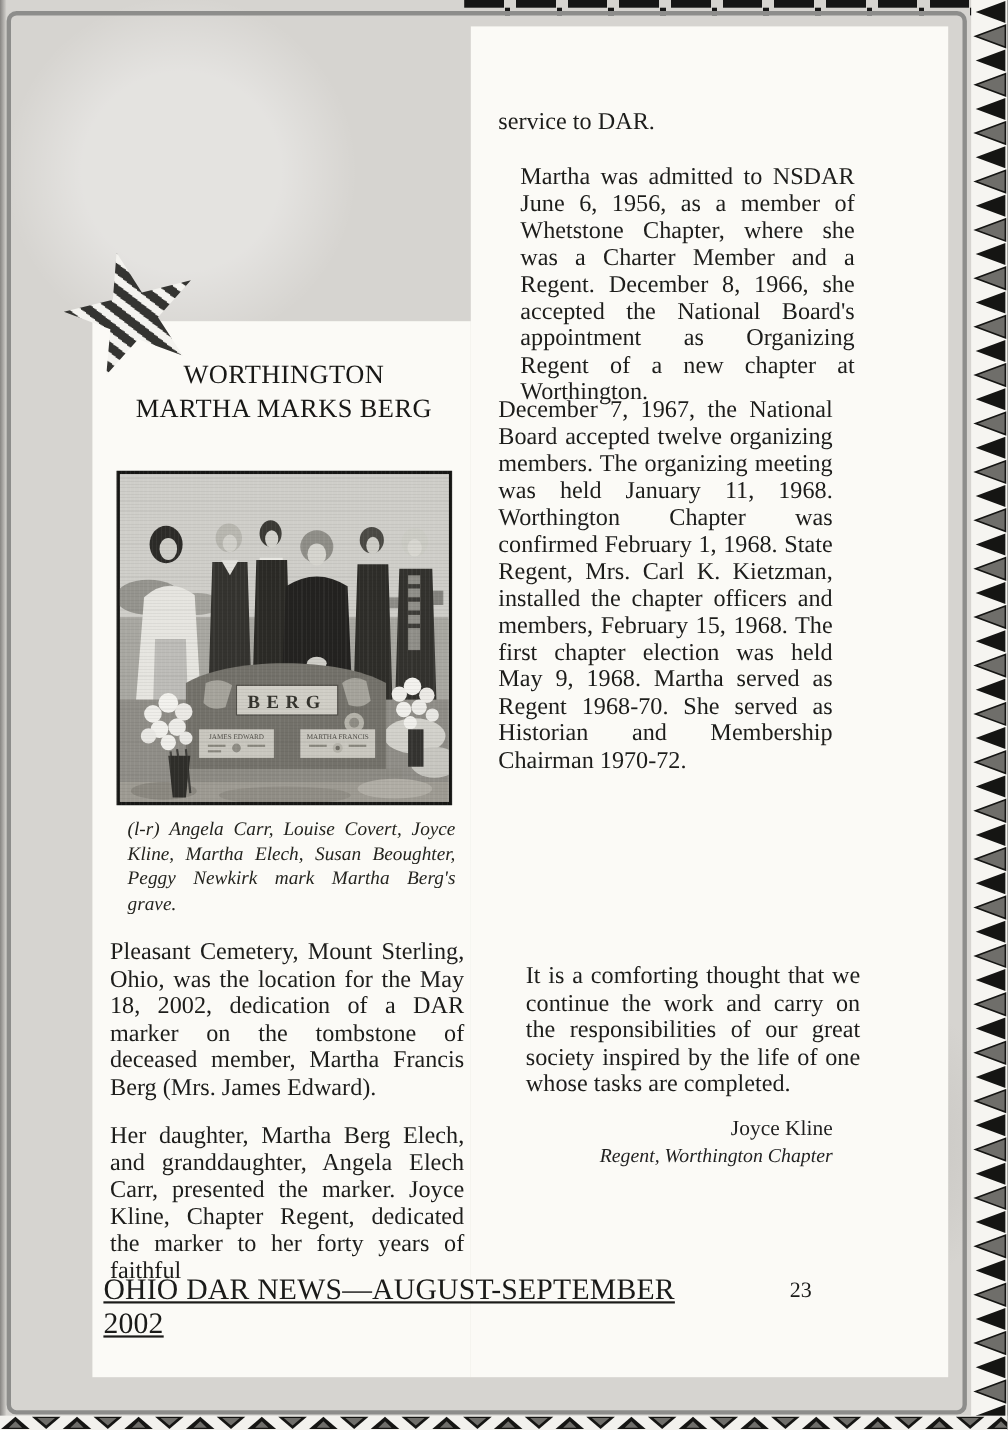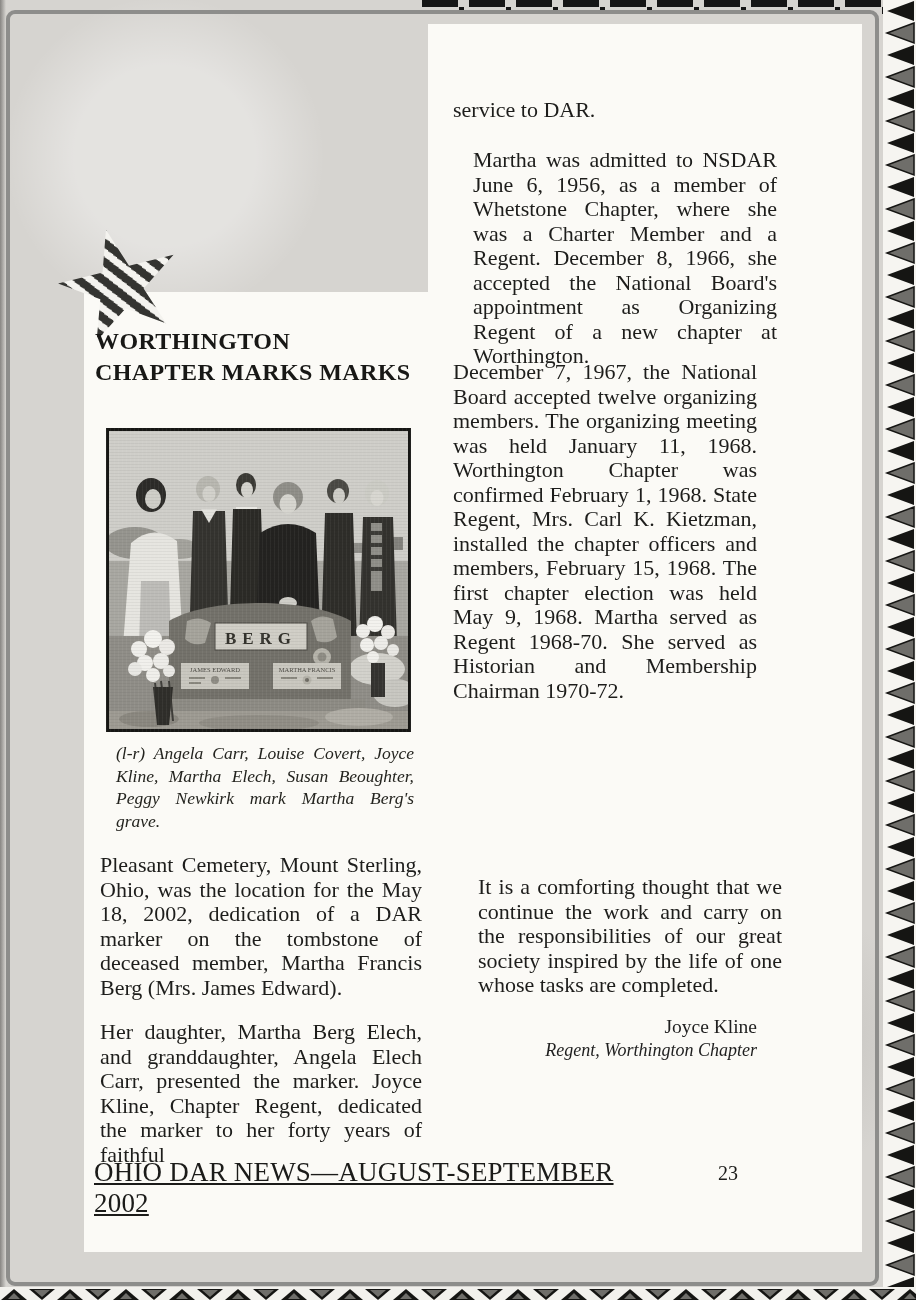--- a/index.html
+++ b/index.html
@@ -29,22 +29,22 @@
 
   
   .star-wrap{left:58px;top:228px;width:124px;height:116px;transform:rotate(-14deg);}
   .star{
     width:100%;height:100%;
     background:repeating-linear-gradient(52deg,#343431 0 8px,#f4f3ef 8px 15px);
     clip-path:polygon(50% 0%,61% 35%,98% 35%,68% 57%,79% 91%,50% 70%,21% 91%,32% 57%,2% 35%,39% 35%);
     filter:drop-shadow(0 0 1px #2a2a2a);
   }
 
-  .article-title{left:95px;top:326px;width:326px;
-    font-weight:bold;font-size:24px;line-height:31px;letter-spacing:.4px;color:#181816;}
+  .article-title{left:95px;top:326px;width:326px;text-align:center;
+    font-weight:normal;font-size:24px;line-height:31px;letter-spacing:.4px;color:#181816;}
   .photo-frame{left:106px;top:428px;width:299px;height:298px;border:3px solid #161614;background:#bdbcb7;}
   .photo-frame svg{display:block;}
   .caption{left:116px;top:742px;width:298px;font-style:italic;font-size:17.5px;line-height:22.5px;text-align:justify;color:#24241f;}
 
   .body-par{font-size:22px;line-height:24.5px;text-align:justify;color:#1d1d1b;}
   .lp1{left:100px;top:853px;width:322px;}
   .lp2{left:100px;top:1020px;width:322px;}
   .rp0{left:453px;top:98px;width:304px;}
   .rp1{left:473px;top:148px;width:304px;}
   .rp2{left:453px;top:360px;width:304px;}
@@ -75,21 +75,21 @@
 
   <div class="abs sheet sheet-right"></div>
   <div class="abs sheet sheet-left"></div>
 
   <div class="abs star-wrap">
     <div class="star"></div>
   </div>
 
   <div class="abs article-title">
     <span style="display:block">WORTHINGTON</span>
-    <span style="display:block">CHAPTER MARKS MARKS</span>
+    <span style="display:block">MARTHA MARKS BERG</span>
   </div>
 
   <div class="abs photo-frame">
     <svg width="299" height="298" viewBox="0 0 299 298">
 
       <rect x="0" y="0" width="299" height="298" fill="#bcbbb6"></rect>
       <rect x="0" y="0" width="299" height="132" fill="#cfcec9"></rect>
       <ellipse cx="26" cy="112" rx="30" ry="16" fill="#95948e"></ellipse>
       <ellipse cx="70" cy="118" rx="22" ry="10" fill="#a3a29c"></ellipse>
       <rect x="244" y="112" width="32" height="10" fill="#8e8d88"></rect>

